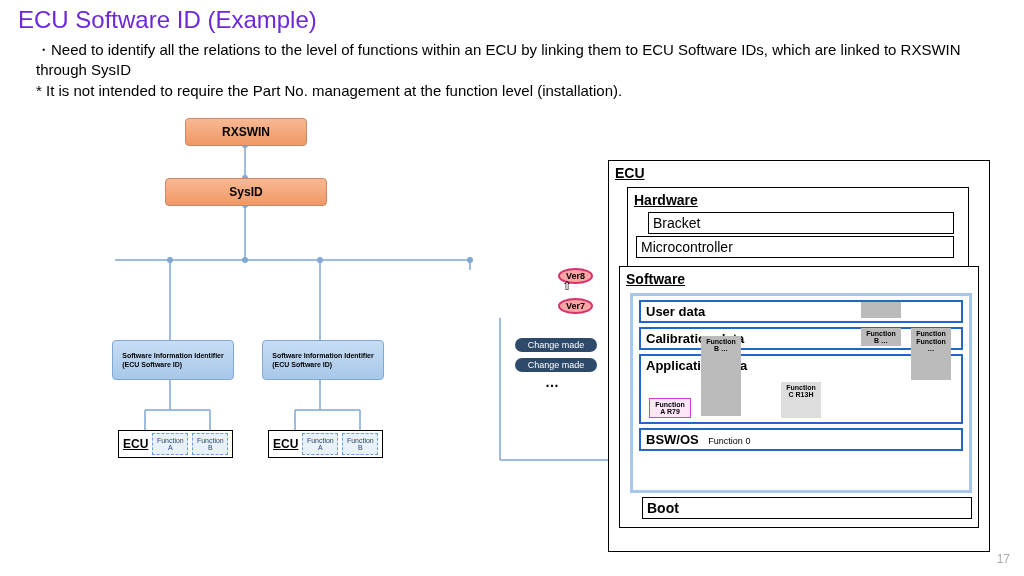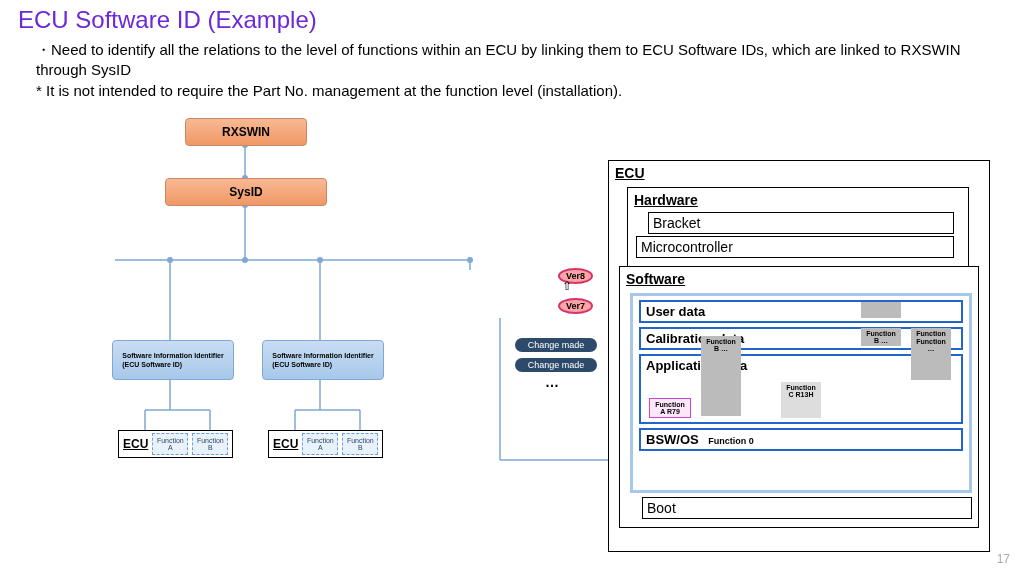--- a/index.html
+++ b/index.html
@@ -126,21 +126,21 @@
         </div>
         <div class="sw-row app">
           <span>Application data</span>
           <div class="fnA" style="left:8px;bottom:4px">Function A R79</div>
           <div class="shadow-fn" style="left:60px;top:-20px;height:76px">Function B …</div>
           <div class="shadow-fn" style="left:140px;bottom:4px;height:32px;background:#ddd">Function C R13H</div>
           <div class="shadow-fn" style="right:10px;top:-20px;height:40px">Function …</div>
         </div>
         <div class="sw-row">
           <span>BSW/OS</span>
-          <span style="font-weight:bold;font-size:9px;margin-left:6px">Function 0</span>
+          <span style="font-weight:normal;font-size:9px;margin-left:6px">Function 0</span>
         </div>
       </div>
-      <div class="row" style="position:absolute;left:14px;bottom:6px;width:320px;font-weight:normal">Boot</div>
+      <div class="row" style="position:absolute;left:14px;bottom:6px;width:320px;font-weight:bold">Boot</div>
     </div>
   </div>
 
   <div class="pagenum">17</div>
 </div>
 
 </body></html>

